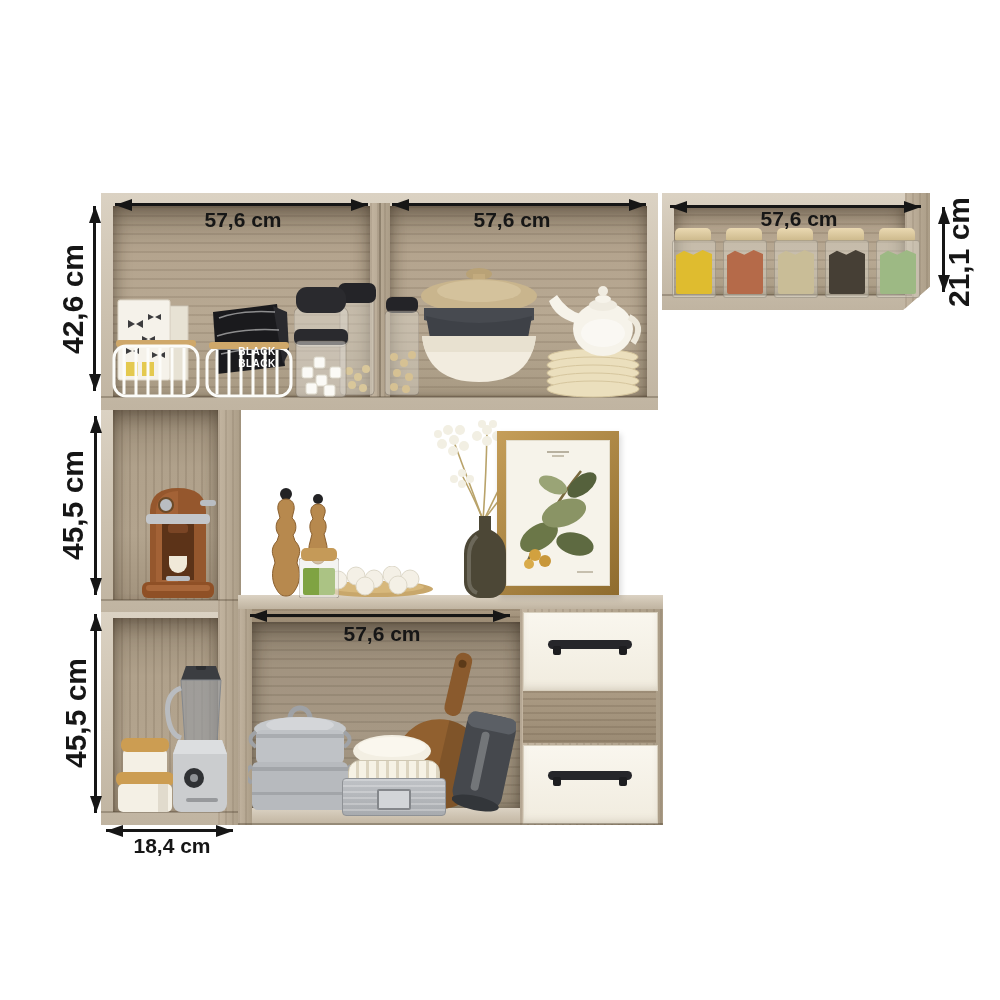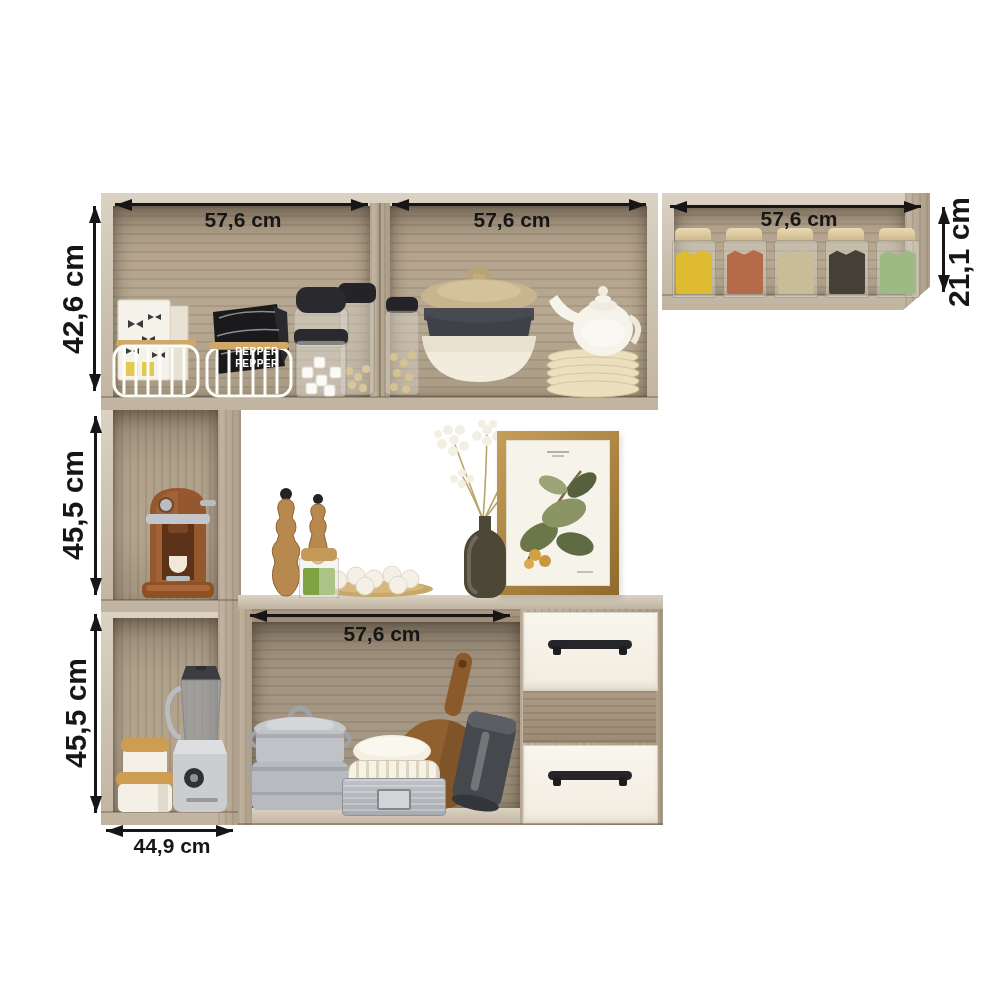--- a/index.html
+++ b/index.html
@@ -154,21 +154,21 @@
       <rect x="4" y="46" width="84" height="48" rx="12"></rect>
       <line x1="14" y1="48" x2="14" y2="92"></line>
         <line x1="26" y1="48" x2="26" y2="94"></line>
       <line x1="38" y1="48" x2="38" y2="94"></line>
         <line x1="50" y1="48" x2="50" y2="94"></line>
       <line x1="62" y1="48" x2="62" y2="94"></line>
         <line x1="74" y1="48" x2="74" y2="92"></line>
     </g>
     <rect x="6" y="40" width="80" height="7" rx="3" fill="#cfa86a"></rect>
   </svg>
-  <div class="bagtext">PEPPER PEPPER</div>
+  <div class="bagtext">BLACK BLACK</div>
 
   <svg class="itm" style="left:294px;top:283px" width="84" height="115" viewBox="0 0 84 115">
     <rect x="46" y="14" width="34" height="98" rx="4" fill="rgba(215,210,200,.45)" stroke="rgba(110,100,88,.45)"></rect>
     <rect x="44" y="0" width="38" height="20" rx="7" fill="#242428"></rect>
     <g fill="#d9c79a">
         <circle cx="55" cy="88" r="4"></circle>
         <circle cx="64" cy="94" r="4"></circle>
         <circle cx="72" cy="86" r="4"></circle>
         <circle cx="58" cy="102" r="4"></circle>
         <circle cx="69" cy="105" r="4"></circle>
@@ -457,15 +457,15 @@
   <div class="dim-v" style="left:94px;top:614px;height:199px"></div>
   <div class="dlab v" style="left:76px;top:713px">45,5 cm</div>
 
   <div class="dim-v" style="left:942px;top:207px;height:85px"></div>
   <div class="dlab v" style="left:959px;top:252px">21,1 cm</div>
 
   <div class="dim-h" style="left:250px;top:614px;width:260px"></div>
   <div class="dlab" style="left:382px;top:633px">57,6 cm</div>
 
   <div class="dim-h" style="left:106px;top:829px;width:127px"></div>
-  <div class="dlab" style="left:172px;top:845px">44,9 cm</div>
+  <div class="dlab" style="left:172px;top:845px">18,4 cm</div>
 
 </div>
 
 </body></html>

